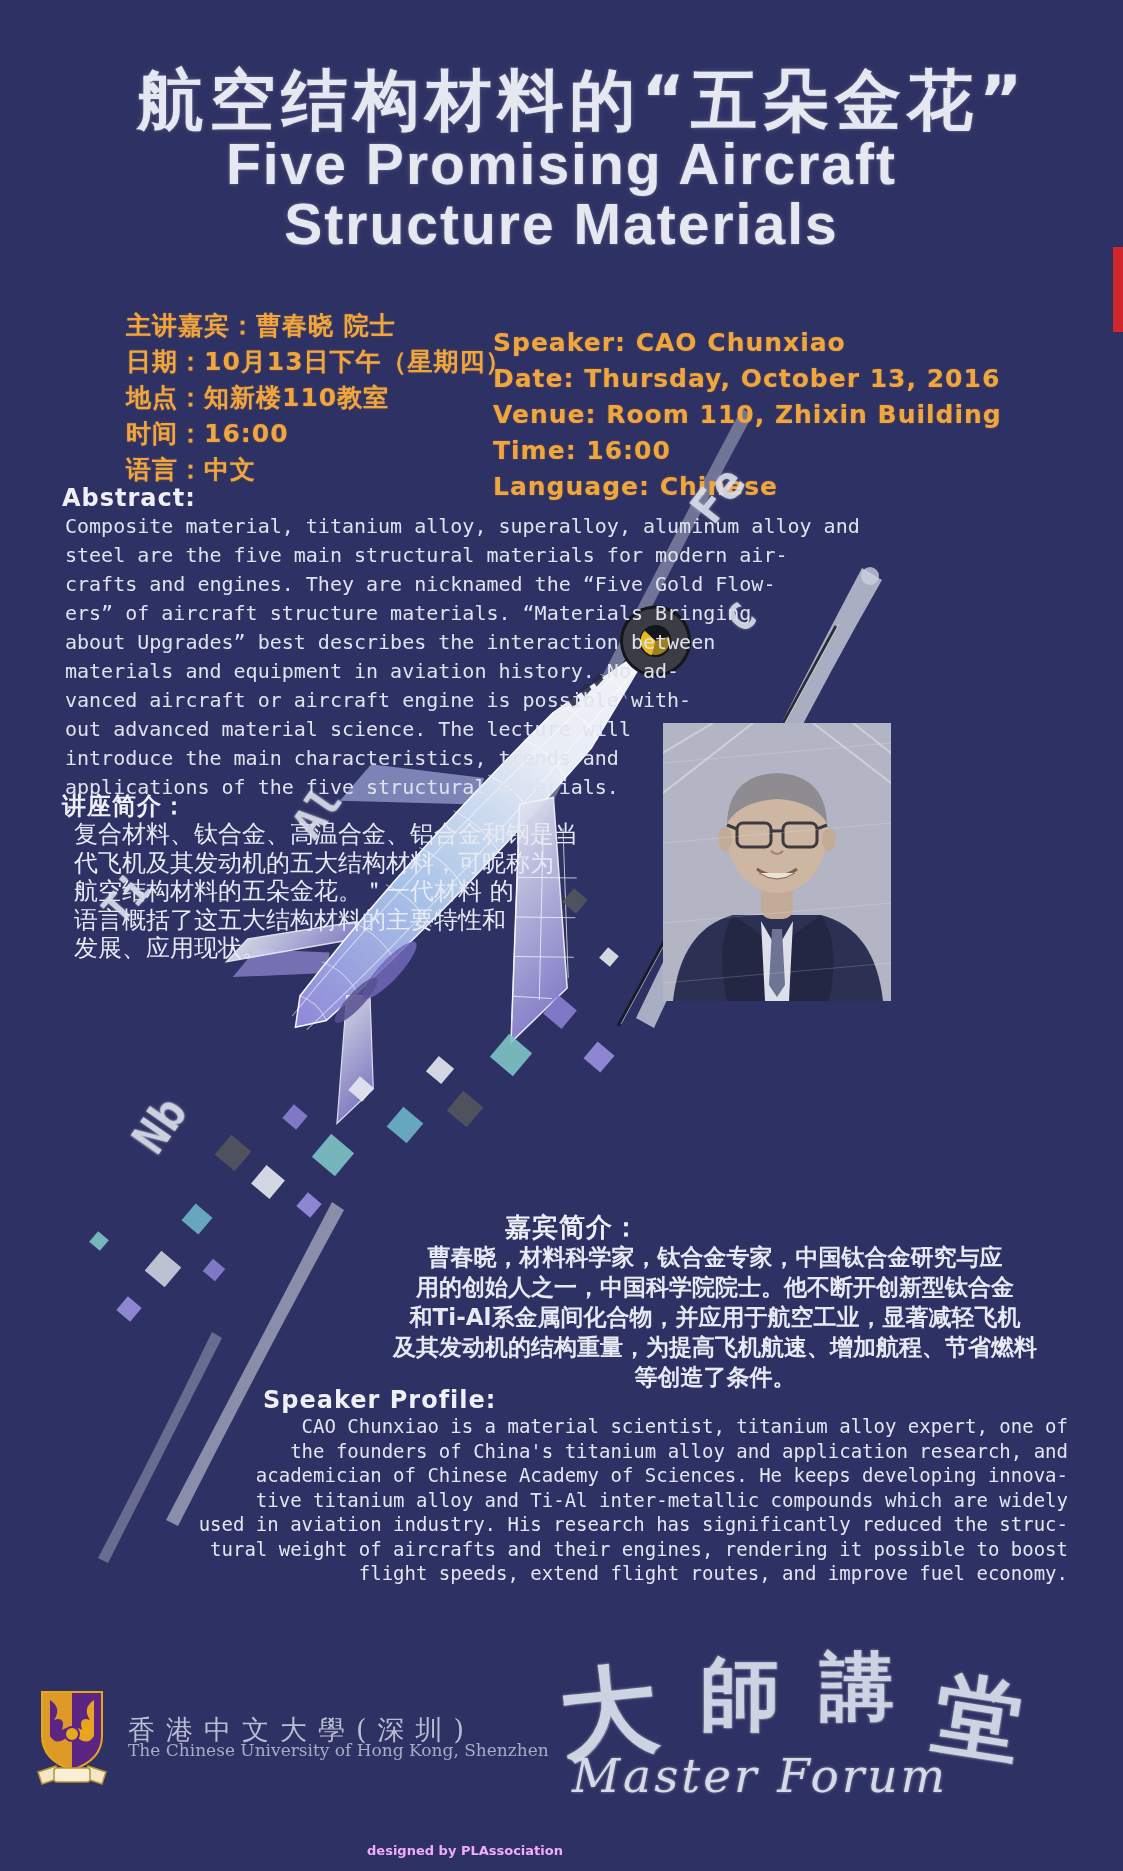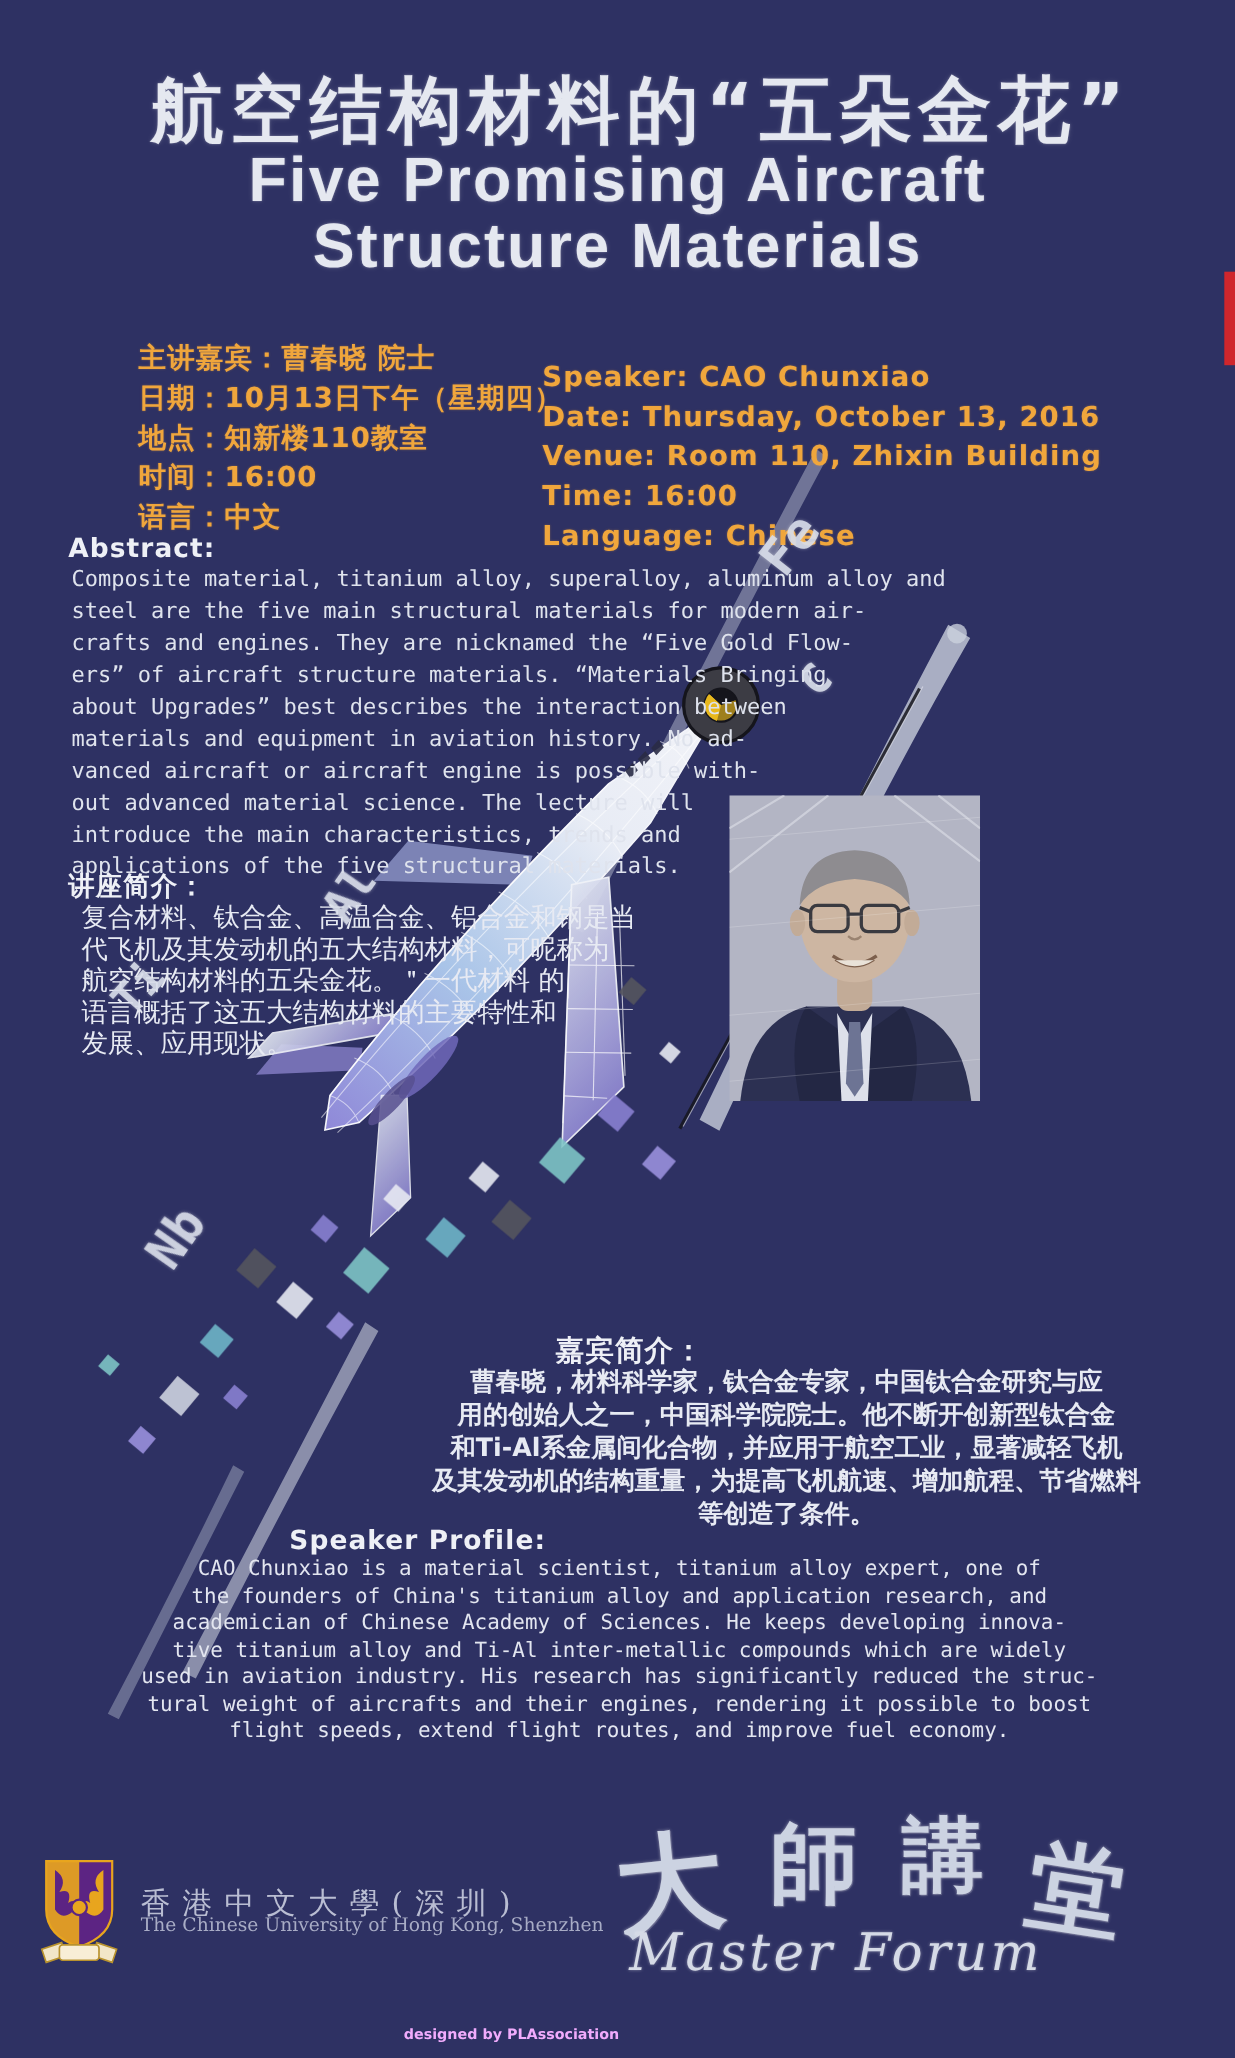--- a/index.html
+++ b/index.html
@@ -18,21 +18,21 @@
   .info-zh{left:90px; top:308px;margin-left:36px;}
   .info-en{left:493px; top:301px;margin-top:24px;}
   .sec-head{font-weight:bold; font-size:24px; color:#eef0f6; letter-spacing:1px;}
   .abstract-head{left:62px; top:484px;}
   .abstract-body{left:65px; top:512px; font-family:"DejaVu Sans Mono", monospace; font-size:20px; line-height:29px; color:#dfe3ed;}
   .lect-head{left:62px; top:790px;}
   .lect-body{left:74px; top:820px; font-size:24px; line-height:28.5px; color:#e7eaf3;}
   .guest-head{left:505px; top:1210px; font-size:26px;}
   .guest-body{left:320px; top:1242px; width:790px; text-align:center; font-size:23px; line-height:30px; color:#e7eaf3;font-weight:bold;}
   .profile-head{left:263px; top:1386px;}
-  .profile-body{left:58px; top:1414px; width:1010px; text-align:center; font-family:"DejaVu Sans Mono", monospace; font-size:19px; line-height:24.5px; color:#e3e6f0;}
+  .profile-body{left:58px; top:1414px; width:1010px; text-align:right; font-family:"DejaVu Sans Mono", monospace; font-size:19px; line-height:24.5px; color:#e3e6f0;}
   .elem{font-family:"DejaVu Sans Mono", monospace; font-weight:bold; color:#d9deea; opacity:.92;
         text-shadow:0 0 3px rgba(255,255,255,.45); transform-origin:center;}
   .uni-zh{left:128px; top:1712px; font-family:"DejaVu Serif", serif; font-size:27px; letter-spacing:11px; color:#b9bdd2;}
   .uni-en{left:128px; top:1740px; font-family:"DejaVu Serif", serif; font-size:17px; color:#a8acc5;}
   .forum-char{font-family:"DejaVu Serif", serif; font-weight:bold; color:#ccd3e2;
               text-shadow:0 0 3px rgba(255,255,255,.5), 1px 1px 0 rgba(255,255,255,.15);}
   .forum-en{left:480px; top:1748px; width:560px; text-align:center; font-family:"DejaVu Serif", serif;
             font-style:italic; font-size:47px; color:#d5dae6; letter-spacing:3px;
             text-shadow:0 0 3px rgba(255,255,255,.45);}
   .credit{left:340px; top:1843px; width:250px; text-align:center; font-size:13px; font-weight:bold; color:#f0abfc;}

